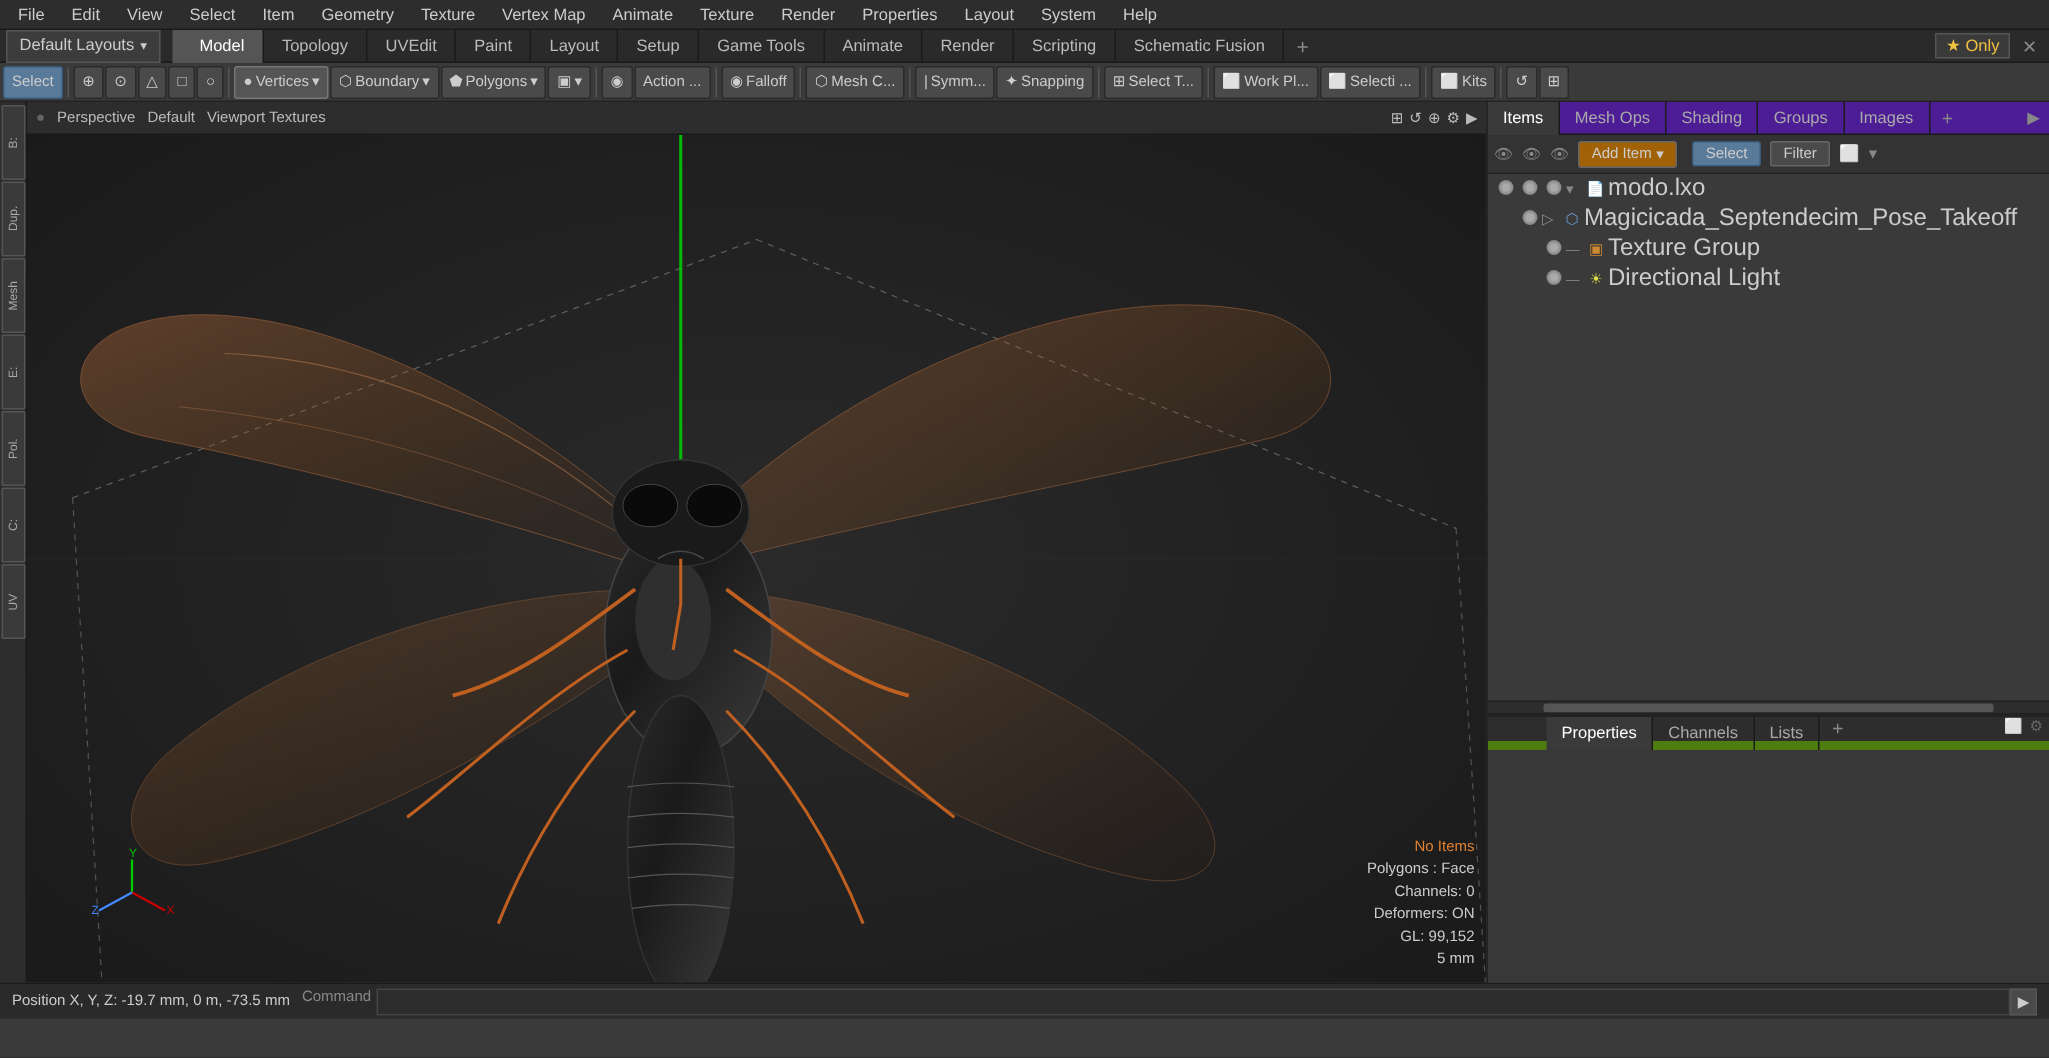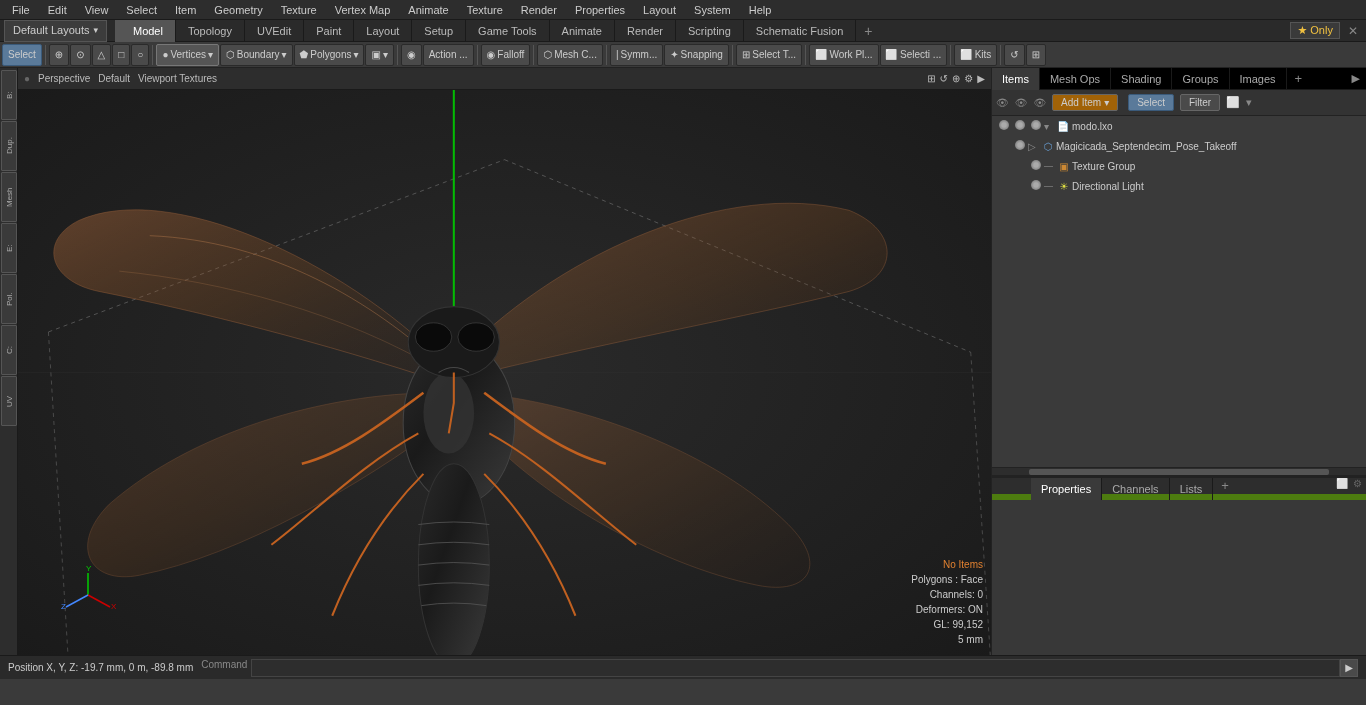--- a/index.html
+++ b/index.html
@@ -43,37 +43,37 @@
     .viewport-bg { width: 100%; height: 100%; background: linear-gradient(135deg, #1a1a1a 0%, #2a2a2a 40%, #1e1e1e 100%); position: relative; }
     .insect-svg { width: 100%; height: 100%; }
     
     .viewport-info { position: absolute; bottom: 8px; right: 8px; text-align: right; color: #ccc; font-size: 10px; line-height: 1.5; }
     .viewport-info .no-items { color: #e08030; }
     
     .axis-gizmo { position: absolute; bottom: 30px; left: 40px; width: 60px; height: 60px; }
 
     
     .right-panel { width: 375px; background: #3a3a3a; border-left: 1px solid #222; display: flex; flex-direction: column; }
-    .right-panel-tabs { display: flex; background: #000000; border-bottom: 1px solid #1a1a1a; height: 22px; align-items: center; }
+    .right-panel-tabs { display: flex; background: #4c1d95; border-bottom: 1px solid #1a1a1a; height: 22px; align-items: center; }
     .right-tab { padding: 0 10px; height: 22px; line-height: 22px; color: #aaa; cursor: pointer; font-size: 11px; border-right: 1px solid #1a1a1a; }
     .right-tab.active { background: #3a3a3a; color: #fff; }
     .right-tab-add { padding: 0 6px; color: #888; cursor: pointer; font-size: 13px; margin-left: 2px; }
     .right-tab-more { margin-left: auto; padding: 0 6px; color: #888; cursor: pointer; }
     .right-panel-toolbar { display: flex; align-items: center; height: 26px; background: #333; border-bottom: 1px solid #222; padding: 0 4px; gap: 2px; }
     .add-item-btn { background: #a16207; border: 1px solid #666; color: #ccc; padding: 2px 8px; cursor: pointer; font-size: 10px; display: flex; align-items: center; gap: 3px; border-radius: 2px; }
     .filter-btn { background: #4a4a4a; border: 1px solid #666; color: #ccc; padding: 2px 8px; cursor: pointer; font-size: 10px; border-radius: 2px; margin-left: auto; }
     .right-panel-col-header { display: flex; align-items: center; height: 18px; background: #2d2d2d; padding: 0 4px; border-bottom: 1px solid #1a1a1a; }
     .col-eye { width: 16px; text-align: center; color: #888; font-size: 9px; }
     .col-name { flex: 1; color: #888; font-size: 10px; padding-left: 8px; }
     .items-list { flex: 1; background: #3a3a3a; overflow-y: auto; }
     .item-row { display: flex; align-items: center; height: 20px; padding-left: 4px; cursor: pointer; }
     .item-eye { width: 16px; text-align: center; }
     .item-expand { width: 12px; color: #888; font-size: 10px; }
     .item-icon { width: 16px; text-align: center; font-size: 10px; }
-    .item-label { color: #ccc; font-size: 10px; }
+    .item-label { color: #ccc; font-size: 16px; }
     .indent-1 { padding-left: 20px; }
     .indent-2 { padding-left: 36px; }
     
     .right-panel-bottom { height: 180px; border-top: 3px solid #222; background: #3a3a3a; display: flex; flex-direction: column; }
     .right-panel-bottom-tabs { display: flex; background: #2d2d2d; border-bottom: 6px solid #4d7c0f; height: 22px; align-items: flex-start; padding-left: 39px; }
     .right-panel-resize { display: flex; align-items: center; margin-left: auto; padding-right: 4px; gap: 4px; }
     .resize-icon { color: #666; cursor: pointer; font-size: 10px; }
     .properties-content { flex: 1; background: #383838; }
 
     
@@ -448,21 +448,21 @@
           <span class="resize-icon">⚙</span>
         </div>
       </div>
       <div class="properties-content"></div>
     </div>
   </div>
 
 </div>
 
 <div class="status-bar">
-  <span class="status-pos">Position X, Y, Z:  -19.7 mm, 0 m, -89.8 mm</span>
+  <span class="status-pos">Position X, Y, Z:  -19.7 mm, 0 m, -73.5 mm</span>
   <div class="command-area">
     <span style="color:#888; font-size:10px; margin-right: 4px; margin-left: auto;">Command</span>
     <input class="command-input" type="text" style="width: 300px;">
     <div class="command-go">
       <span>▶</span>
     </div>
   </div>
 </div>
 
 </body></html>

